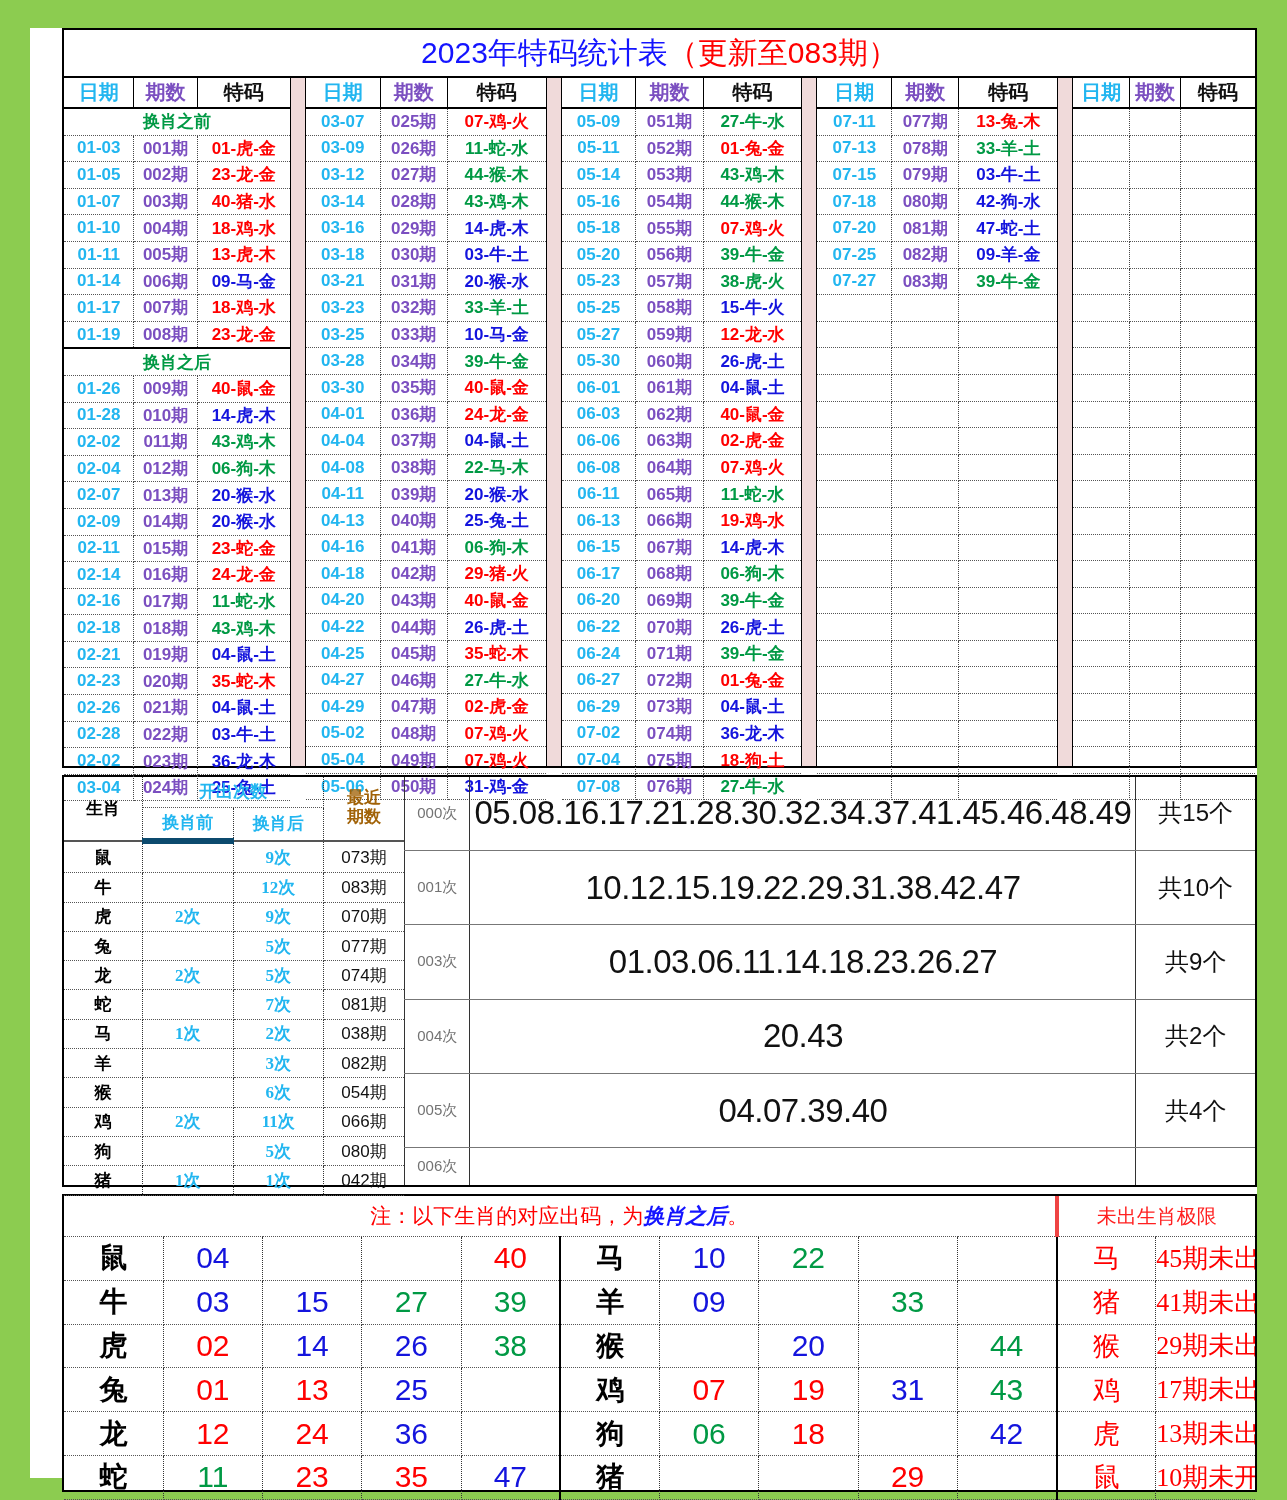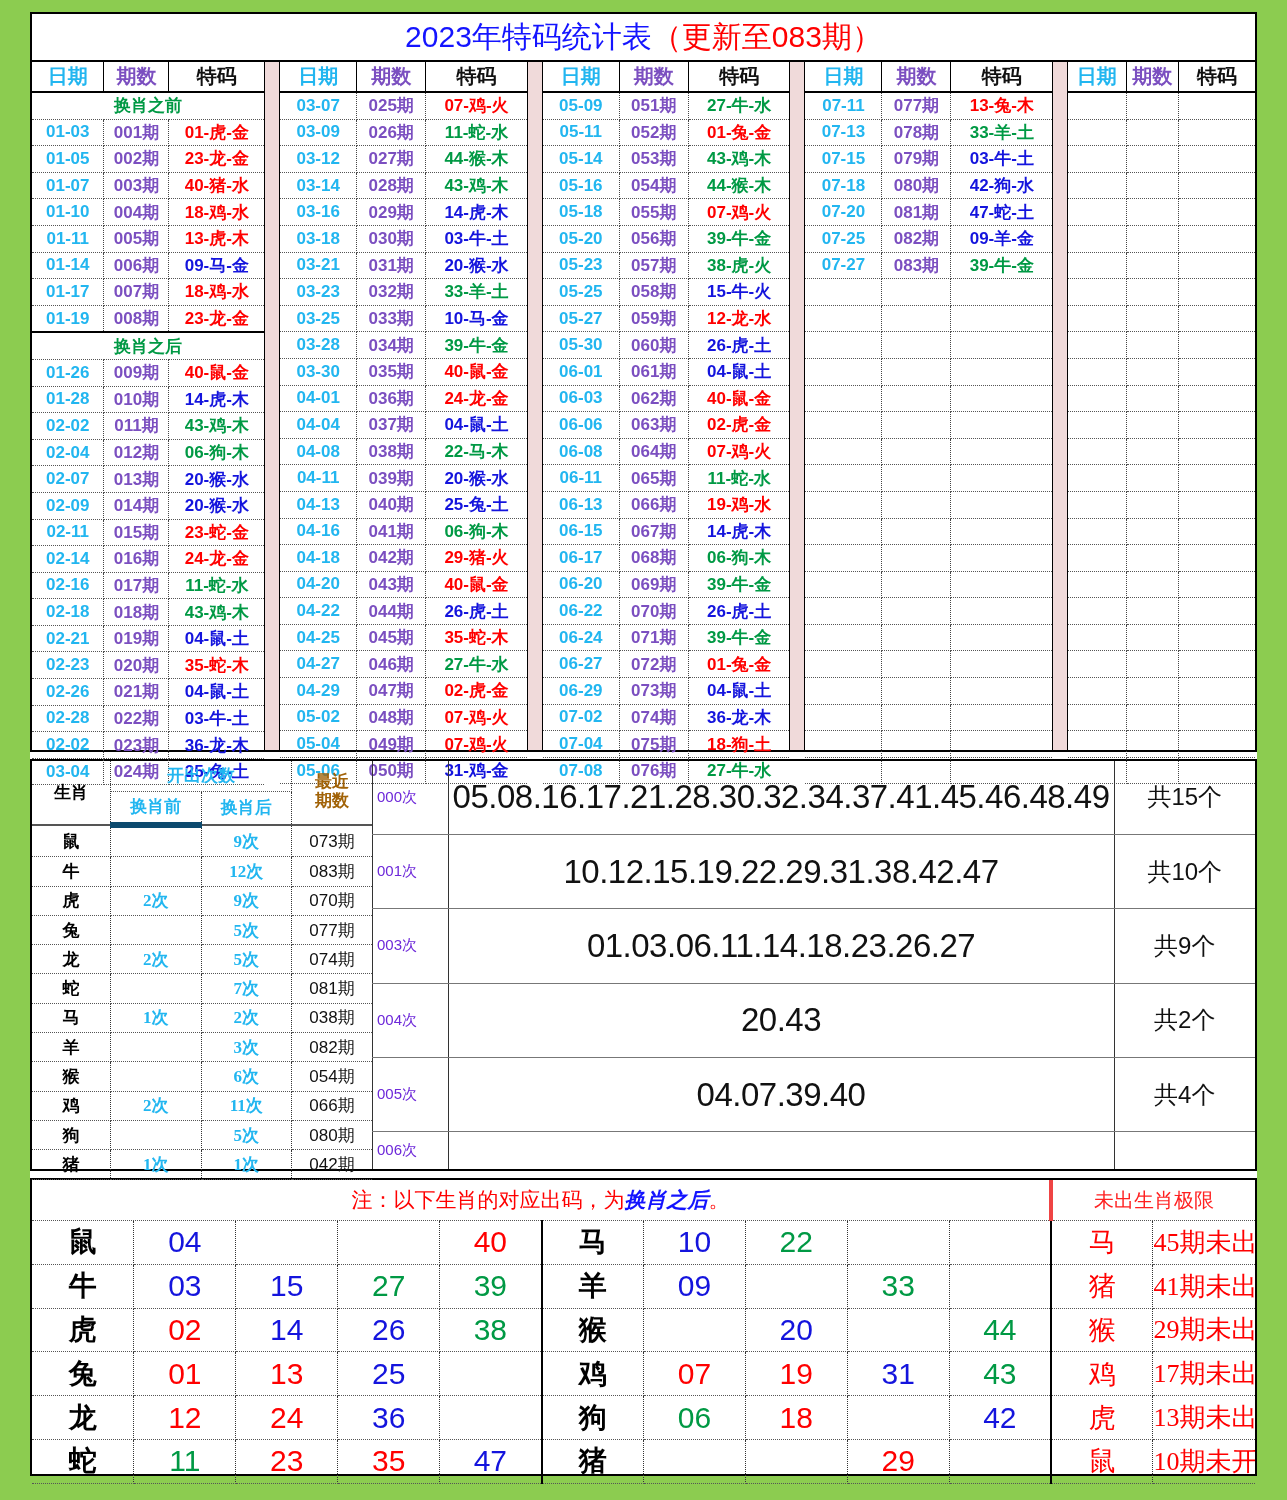--- a/index.html
+++ b/index.html
@@ -3,24 +3,25 @@
 <meta charset="utf-8">
 <style>
   html,body{margin:0;padding:0;}
   body{
     width:1287px;height:1500px;
     background:#8ccc50;
     font-family:"Liberation Sans","DejaVu Sans",sans-serif;
     overflow:hidden;
   }
   .page{
-    position:absolute;left:30px;top:12px;
+    position:absolute;left:30px;top:28px;
     width:1227px;height:1450px;
     background:#ffffff;
     box-sizing:border-box;
+    padding-left:32px;
   }
   
   .title-bar{
     height:46px;line-height:46px;text-align:center;
     border:2px solid #000;border-bottom:2px solid #000;
     background:#fff;white-space:nowrap;
   }
   .title-main{color:#1414ff;font-size:30px;}
   .title-sub{color:#ff0000;font-size:30px;}
 
@@ -77,21 +78,21 @@
   .z-name{color:#000;font-size:26px;font-weight:bold;font-family:"Liberation Serif",serif;}
   .z-num{color:#22b6f0;font-size:19px;font-weight:bold;font-family:"Liberation Serif",serif;}
   .z-per{color:#111;font-size:19px;}
   .thick-b td{border-bottom:1px solid #777;}
 
   table.ft{border-collapse:collapse;table-layout:fixed;flex:1;}
   table.ft td{
     padding:0 4px;border-left:1px solid #333;border-bottom:1px solid #777;
     overflow:hidden;white-space:nowrap;
   }
-  .f-label{width:70px;font-size:15px;color:#6d28d9;}
+  .f-label{width:70px;text-align:center;font-size:15px;color:#737373;}
   .f-nums{font-size:33px;color:#111;letter-spacing:-0.5px;text-align:center;}
   .f-total{width:140px;text-align:center;font-size:24px;color:#111;}
   .ft tr:last-child td{border-bottom:none;}
 
   
   .bot{
     margin-top:7px;border:2px solid #000;box-sizing:border-box;background:#fff;
     height:298px;
   }
   table.bt{border-collapse:collapse;table-layout:fixed;width:100%;height:100%;}

